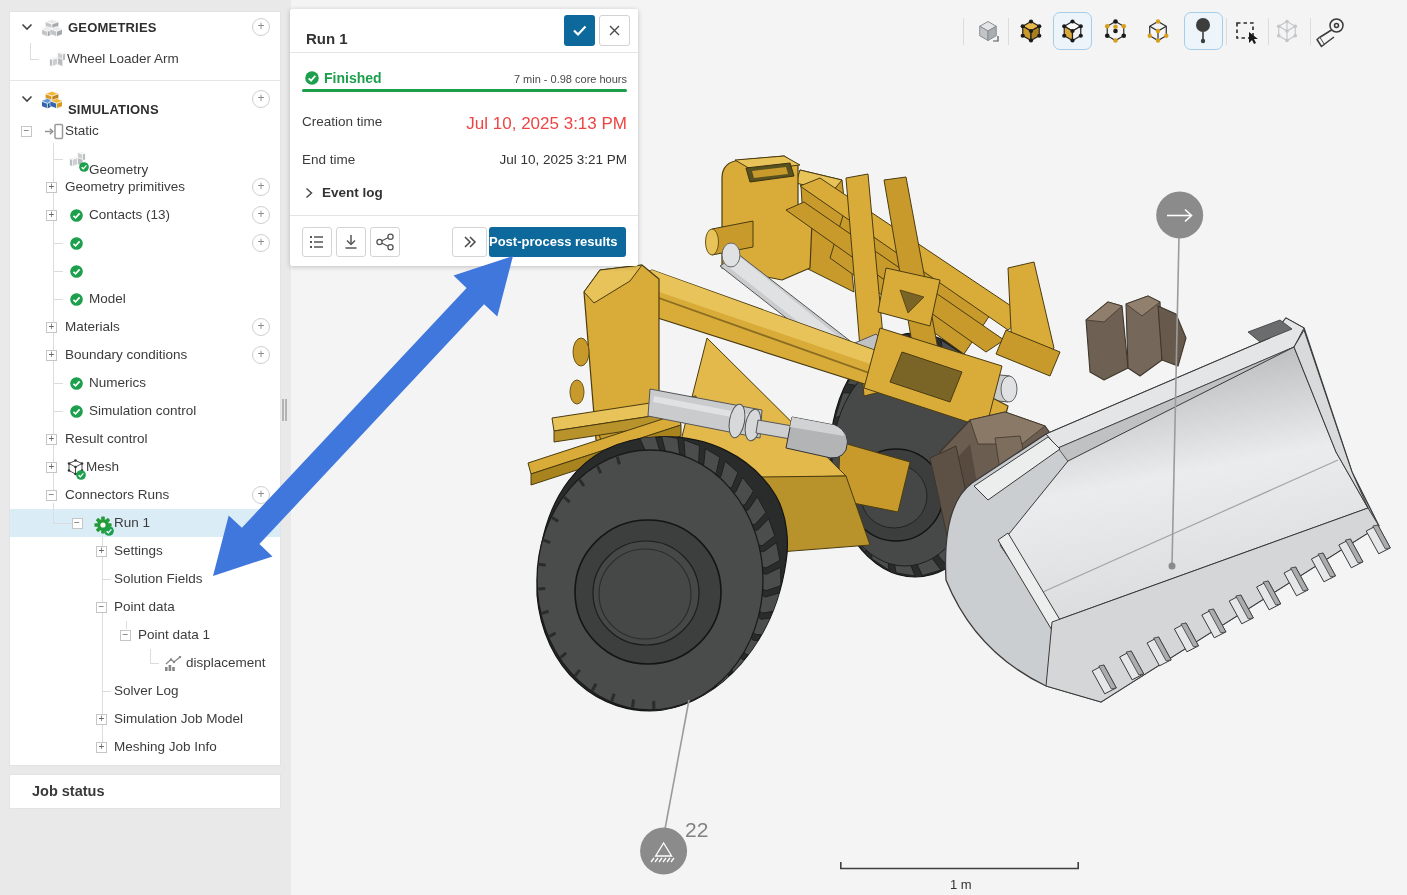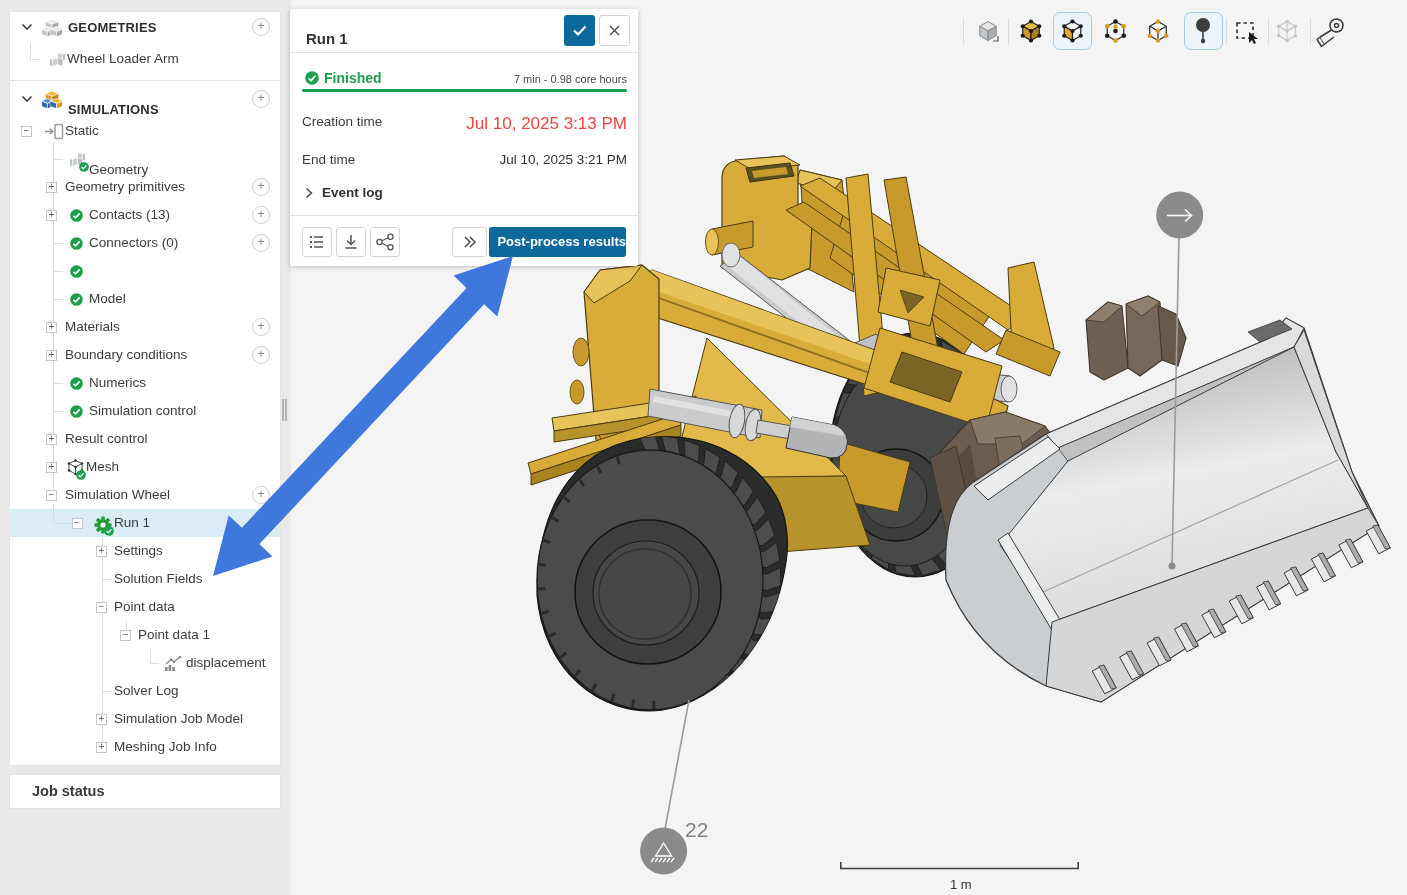--- a/index.html
+++ b/index.html
@@ -421,23 +421,20 @@
     </svg>
 <div class="row" style="top:189px">
       <span class="rowtext" style="left:79px">Contacts (13)</span>
     </div>
 <div class="plusc" style="top:194px">+</div>
 <div class="tl" style="left:42.5px;top:230.5px;width:10.5px;height:1px"></div>
 <svg class="abs" style="left:59.5px;top:224.5px" width="13" height="13" viewBox="0 0 13 13">
       <circle cx="6.5" cy="6.5" r="6.3" fill="#1ca04e"></circle>
       <path d="M3.4,6.8 L5.6,8.9 L9.6,4.4" fill="none" stroke="#fff" stroke-width="1.7"></path>
     </svg>
-<div class="row" style="top:217px">
-      <span class="rowtext" style="left:79px">Connectors (0)</span>
-    </div>
 <div class="plusc" style="top:222px">+</div>
 <div class="tl" style="left:42.5px;top:258.5px;width:10.5px;height:1px"></div>
 <svg class="abs" style="left:59.5px;top:252.5px" width="13" height="13" viewBox="0 0 13 13">
       <circle cx="6.5" cy="6.5" r="6.3" fill="#1ca04e"></circle>
       <path d="M3.4,6.8 L5.6,8.9 L9.6,4.4" fill="none" stroke="#fff" stroke-width="1.7"></path>
     </svg>
 <div class="tl" style="left:42.5px;top:286.5px;width:10.5px;height:1px"></div>
 <svg class="abs" style="left:59.5px;top:280.5px" width="13" height="13" viewBox="0 0 13 13">
       <circle cx="6.5" cy="6.5" r="6.3" fill="#1ca04e"></circle>
       <path d="M3.4,6.8 L5.6,8.9 L9.6,4.4" fill="none" stroke="#fff" stroke-width="1.7"></path>
@@ -493,21 +490,21 @@
     </svg>
 <svg class="abs" style="left:66.2px;top:457.7px" width="10" height="10" viewBox="0 0 13 13">
       <circle cx="6.5" cy="6.5" r="6.3" fill="#1ca04e"></circle>
       <path d="M3.4,6.8 L5.6,8.9 L9.6,4.4" fill="none" stroke="#fff" stroke-width="1.7"></path>
     </svg>
 <div class="row" style="top:441px">
       <span class="rowtext" style="left:76px">Mesh</span>
     </div>
 <div class="expb" style="left:36.0px;top:477.5px">−</div>
 <div class="row" style="top:469px">
-      <span class="rowtext" style="left:55px">Simulation Wheel</span>
+      <span class="rowtext" style="left:55px">Connectors Runs</span>
     </div>
 <div class="plusc" style="top:474px">+</div>
 <div class="abs" style="left:0;top:497px;width:270px;height:28px;background:#daedf6"></div>
     <div class="tl" style="left:42.5px;top:491px;width:1px;height:20px"></div>
     <div class="tl" style="left:42.5px;top:510.5px;width:19px;height:1px"></div>
 <div class="expb" style="left:61.5px;top:505.5px">−</div>
 <svg class="abs" style="left:84px;top:504px" width="18" height="18" viewBox="-9 -9 18 18">
       <rect x="-1.8" y="-8.6" width="3.6" height="3.4" rx="0.8" transform="rotate(0)" fill="#249b38"></rect>
       <rect x="-1.8" y="-8.6" width="3.6" height="3.4" rx="0.8" transform="rotate(45)" fill="#249b38"></rect>
       <rect x="-1.8" y="-8.6" width="3.6" height="3.4" rx="0.8" transform="rotate(90)" fill="#249b38"></rect>
@@ -632,17 +629,17 @@
           <circle cx="19.5" cy="8.8" r="2.6"></circle>
           <circle cx="19.5" cy="19.2" r="2.6"></circle>
         </g>
       </svg></div>
 <div class="pbtn" style="left:162px;top:218px;width:35px"><svg width="33" height="28" viewBox="0 0 33 28">
         <g fill="none" stroke="#4a4a4a" stroke-width="1.5">
           <path d="M12,9 L17,14 L12,19"></path>
           <path d="M17,9 L22,14 L17,19"></path>
         </g>
       </svg></div>
-<div class="abs" style="left:199px;top:218px;width:137px;height:30px;background:#0d699c;border-radius:3px;color:#fff;font-size:13px;font-weight:bold;text-align:right;line-height:30px">Post-process results</div>
+<div class="abs" style="left:199px;top:218px;width:137px;height:30px;background:#0d699c;border-radius:3px;color:#fff;font-size:13px;font-weight:bold;text-align:left;line-height:30px">Post-process results</div>
 </div>
 <svg class="abs" style="left:0;top:0;pointer-events:none" width="1407" height="895" viewBox="0 0 1407 895">
     <polygon points="213.0,576.0 272.5,556.4 259.4,544.1 484.1,304.3 497.3,316.6 513.0,256.0 453.5,275.6 466.6,287.9 241.9,527.7 228.7,515.4" fill="#3f77dc"></polygon>
   </svg>
 
 </body></html>

